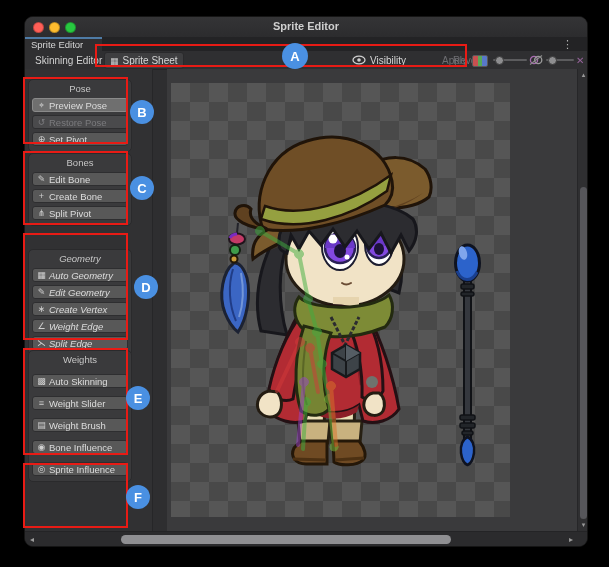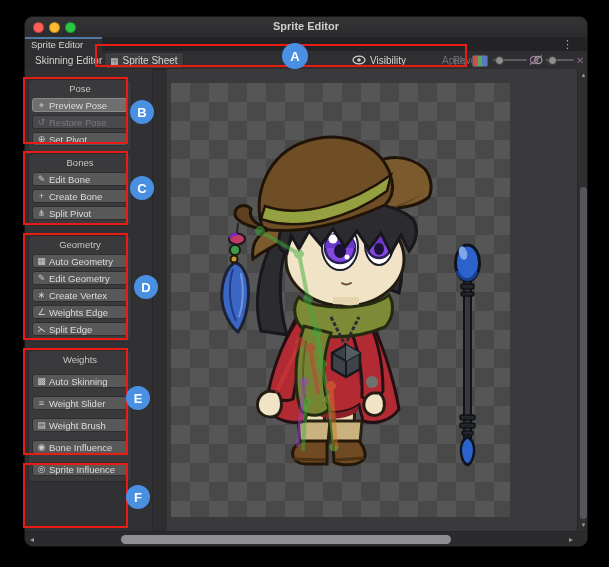--- a/index.html
+++ b/index.html
@@ -44,21 +44,21 @@
         background:#8e8e90;border:1px solid #3a3a3a;box-sizing:border-box;}
   .colicon{left:504px;top:3px;}
   .filterx{left:551px;top:0;color:#96639a;font-size:10px;font-weight:700;}
   
   .content{position:absolute;left:0;top:52px;width:100%;height:462px;}
   .sidebar{position:absolute;left:0;top:0;width:128px;height:462px;background:#313133;
            border-right:1px solid #262628;box-sizing:border-box;}
   .panel{position:absolute;left:3px;width:104px;background:#3a3a3c;border:1px solid #2a2a2c;
          border-radius:5px;box-sizing:border-box;display:flex;flex-direction:column;
          gap:3px;padding:3px 3px 5px;}
-  .p-pose{top:10px;}.p-bones{top:84px;}.p-geom{top:166px;}.p-weights{top:281px;gap:8px;}
+  .p-pose{top:10px;}.p-bones{top:84px;}.p-geom{top:180px;font-style:italic;}.p-weights{top:281px;gap:8px;}
   .p-rig{top:396px;gap:6px;padding-bottom:8px;}
   .phead{font-size:9.5px;color:#c6c6c6;text-align:center;height:11px;line-height:11px;margin-bottom:1px;}
   .btn{height:14px;background:#585858;border:1px solid #2e2e30;border-radius:3px;
        box-sizing:border-box;display:flex;align-items:center;gap:3px;padding:0 4px;
        font-size:9.5px;color:#dcdcdc;white-space:nowrap;overflow:hidden;}
   .btn .bicon{font-size:9px;color:#cfcfcf;width:9px;text-align:center;flex:none;}
   .btn.active{background:#6f6f6f;border-color:#8a8a8a;}
   .btn.disabled{background:#4a4a4c;color:#7b7b7e;}
   .btn.disabled .bicon{color:#7b7b7e;}
   .canvas{position:absolute;left:142px;top:0;width:410px;height:462px;}
@@ -195,21 +195,21 @@
           <div class="btn">
             <span class="bicon">✎</span>
             <span>Edit Geometry</span>
           </div>
           <div class="btn">
             <span class="bicon">∗</span>
             <span>Create Vertex</span>
           </div>
           <div class="btn">
             <span class="bicon">∠</span>
-            <span>Weights Edge</span>
+            <span>Weight Edge</span>
           </div>
           <div class="btn">
             <span class="bicon">⋋</span>
             <span>Split Edge</span>
           </div>
         </div>
 
         <div class="panel p-weights">
           <div class="phead">Weights</div>
           <div class="btn">

